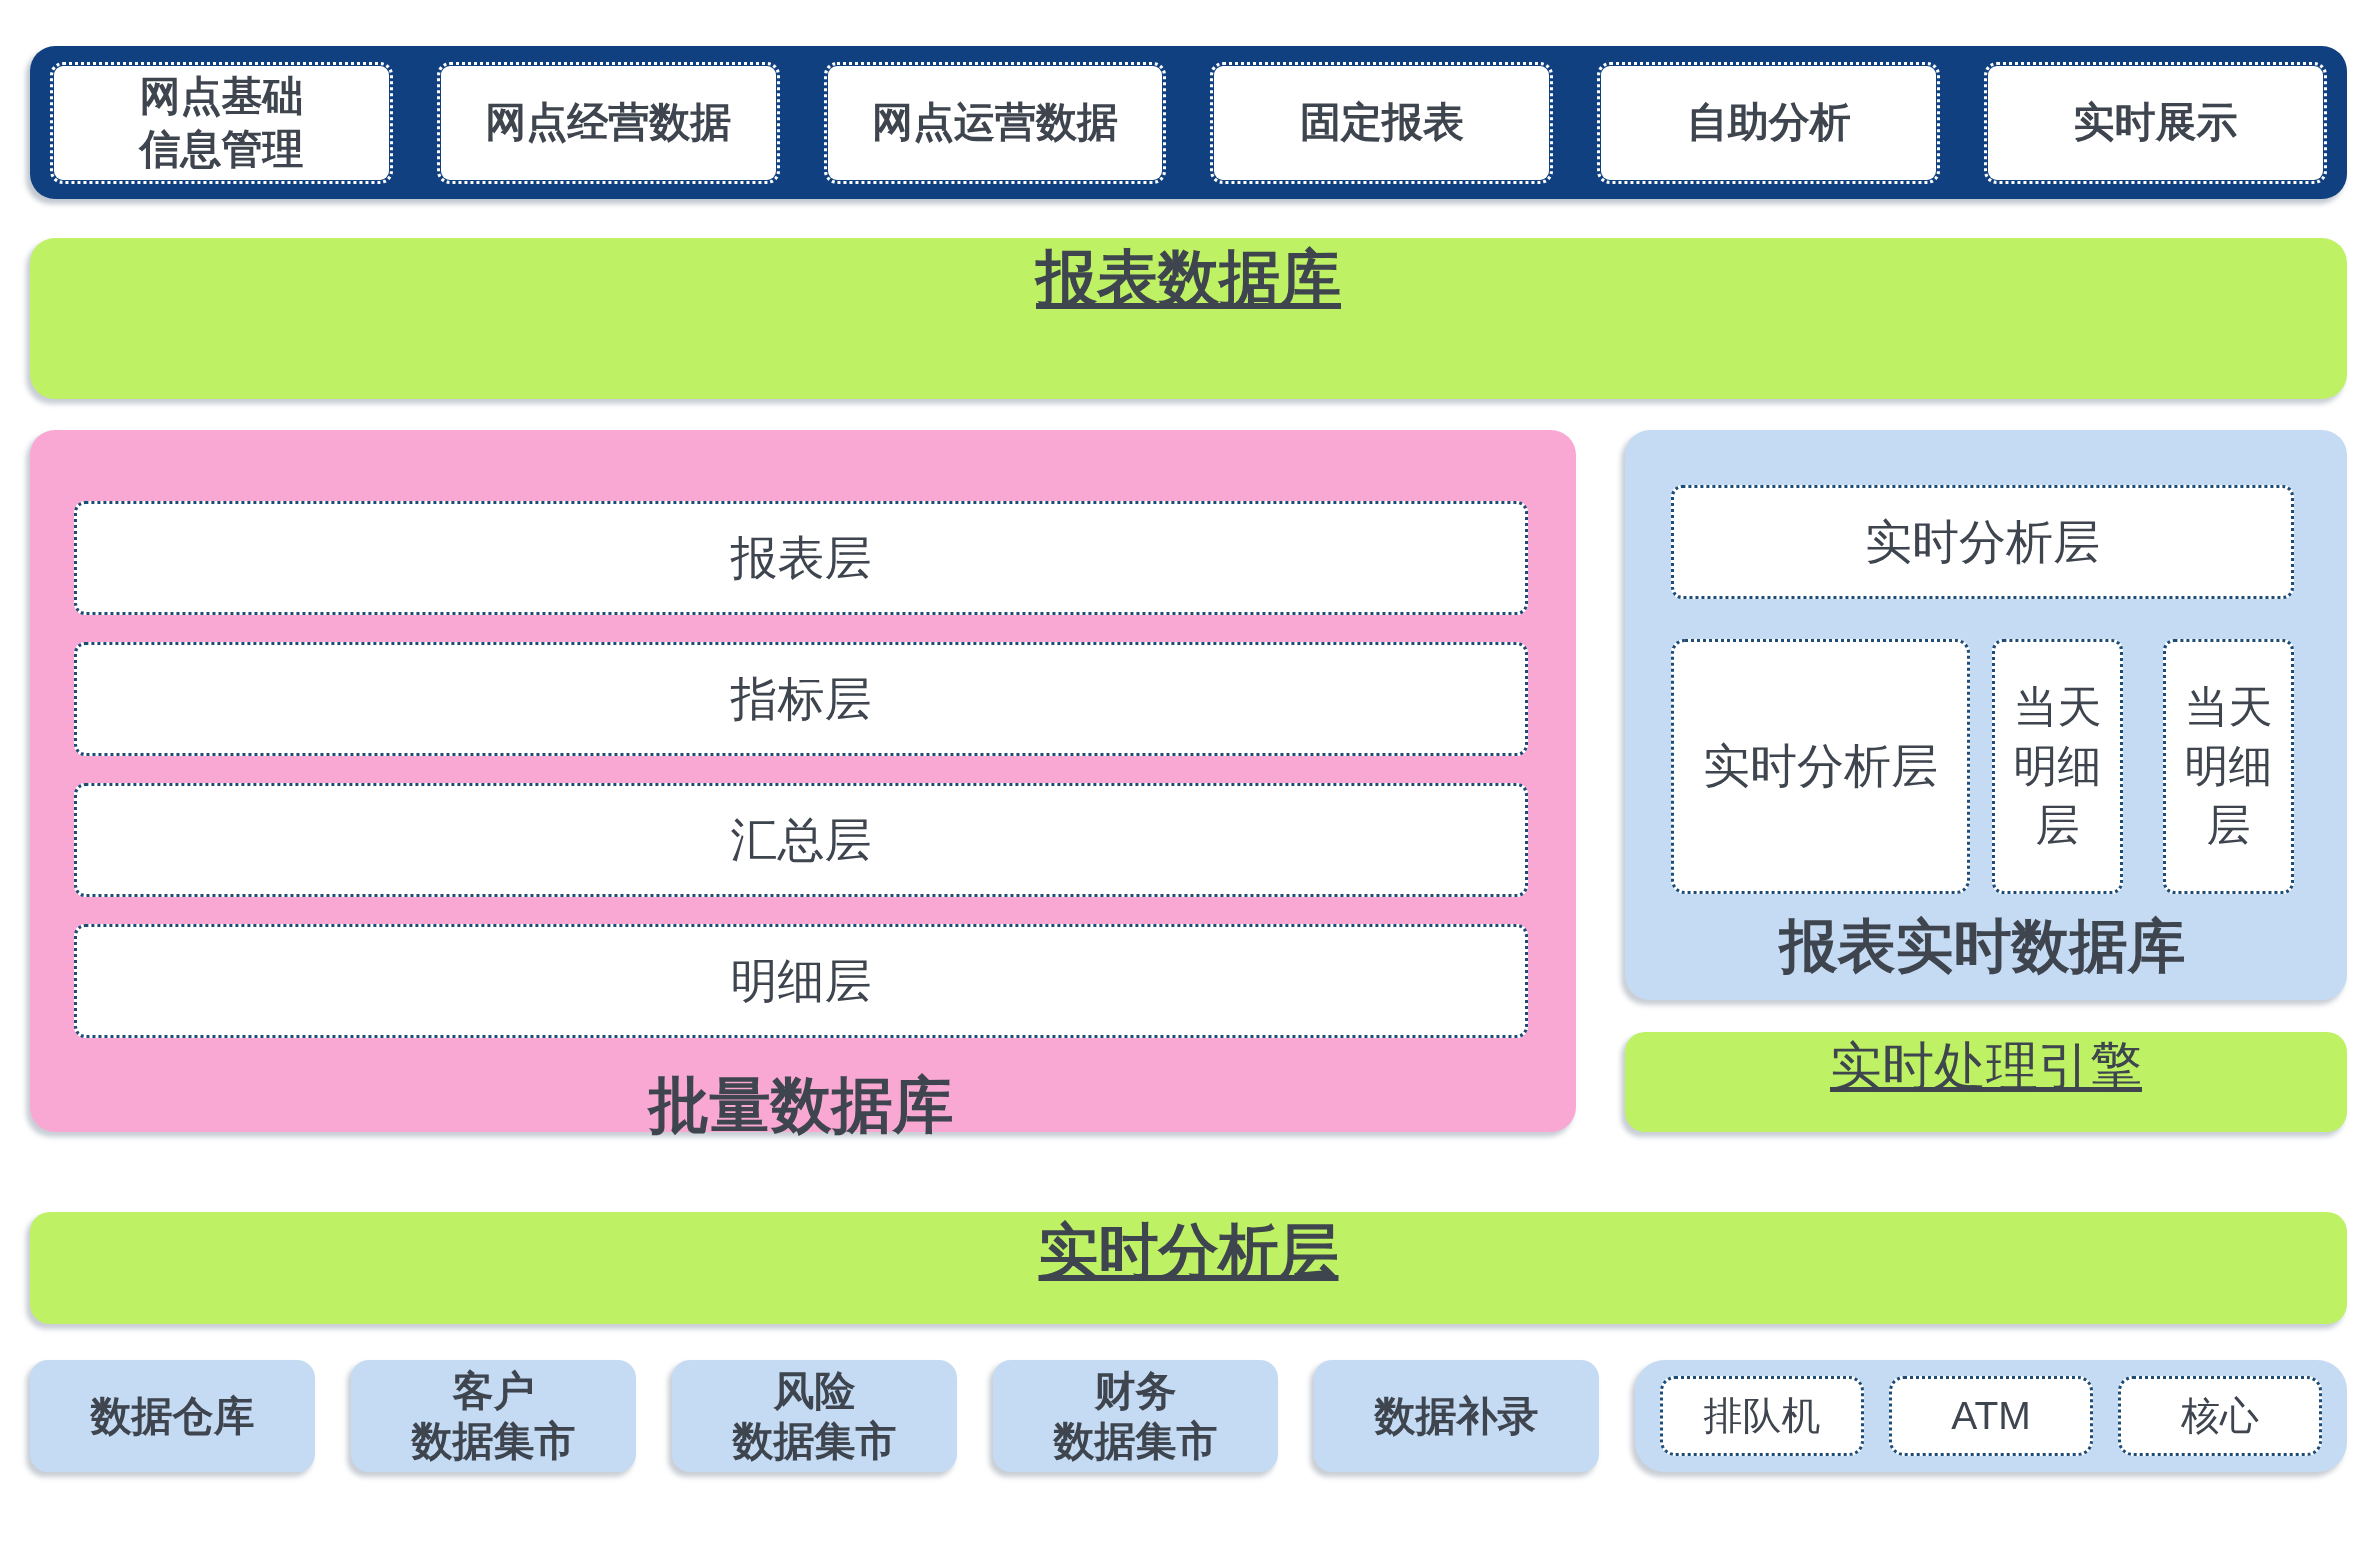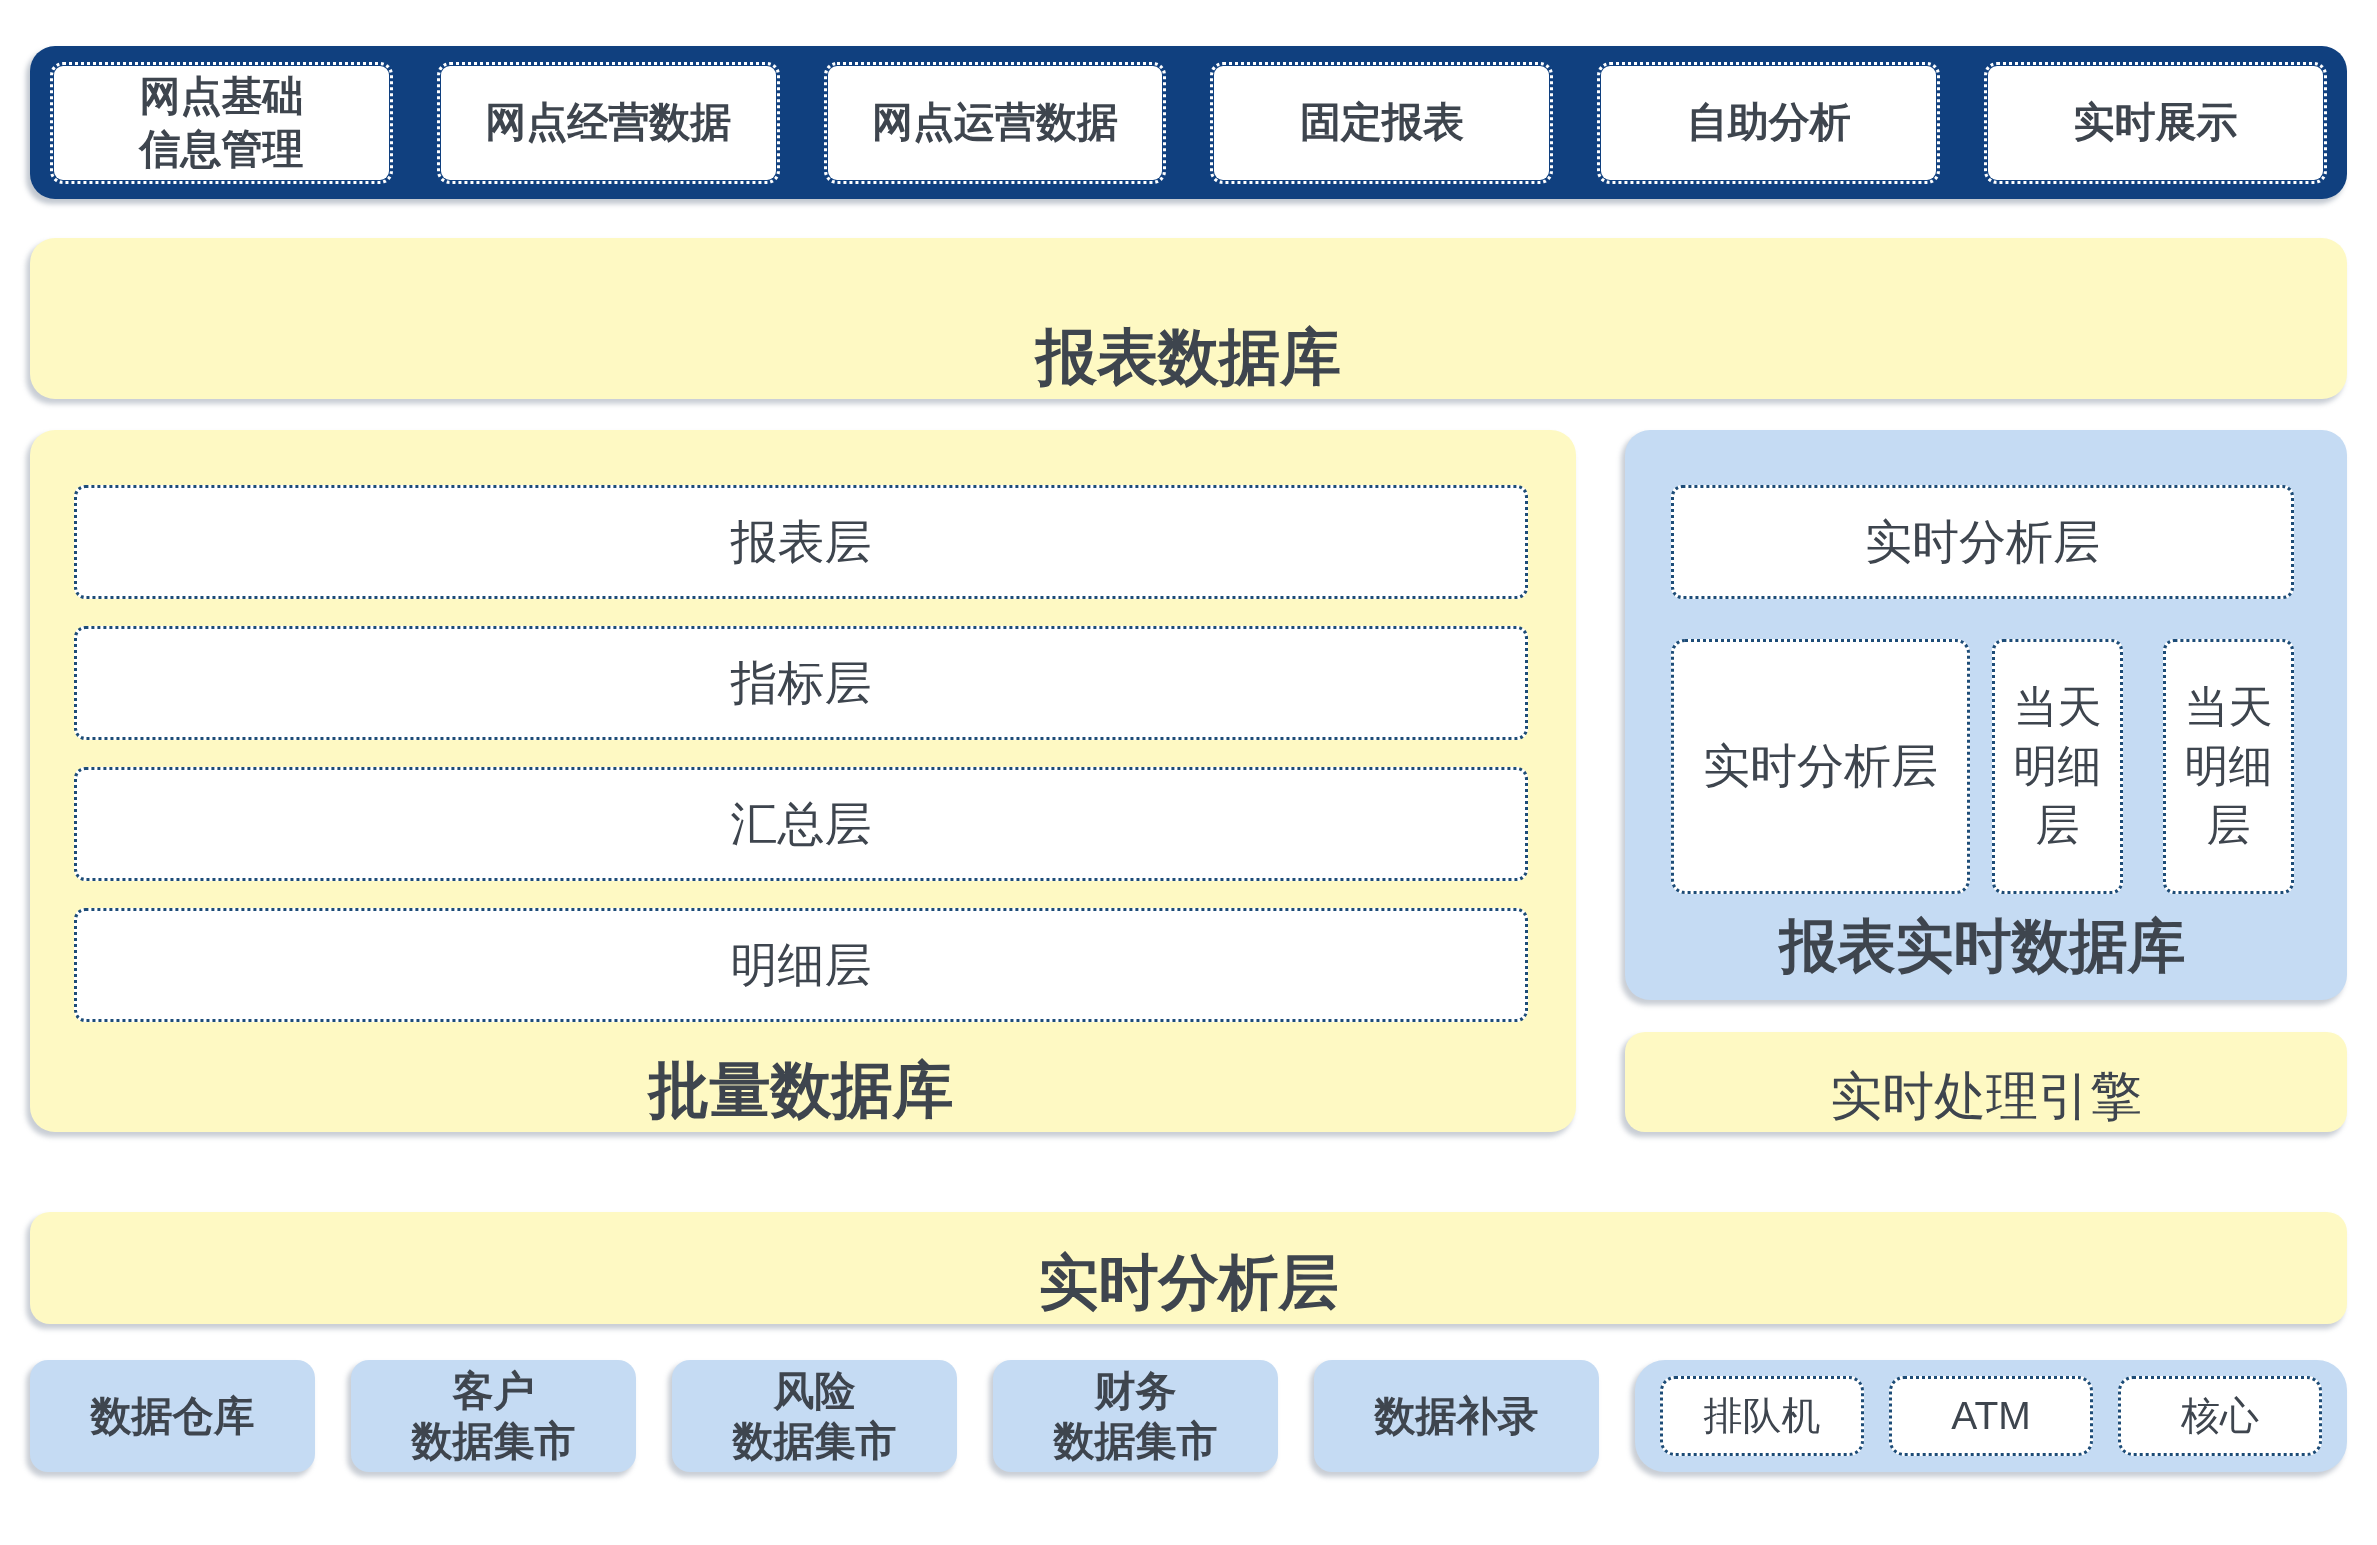--- a/index.html
+++ b/index.html
@@ -48,28 +48,29 @@
     justify-content: center;
     text-align: center;
     font-size: 41px;
     font-weight: 700;
     line-height: 1.27;
     white-space: pre-line;
   }
   
   .bluebar {
     box-sizing: border-box;
-    background: #fef9c3;
+    background: #bef264;
     border-radius: 25px;
     display: flex;
-    align-items: flex-end;
+    align-items: flex-start;
     justify-content: center;
     box-shadow: -3.2px 4.4px 5.7px rgba(120, 132, 150, 0.40);
     font-weight: 700;
     font-size: 61px;
+    text-decoration: underline;
   }
   .bar-reportdb {
     flex: 0 0 161px;
     height: 161px;
     margin-bottom: 31px;
   }
   .bar-exchange {
     flex: 0 0 112px;
     height: 112px;
     border-radius: 20px;
@@ -80,23 +81,23 @@
   .middle {
     flex: 0 0 702px;
     height: 702px;
     display: flex;
     gap: 49px;
     margin-bottom: 80px;
   }
   .batch {
     box-sizing: border-box;
     flex: 0 0 1546px;
-    background: #fef9c3;
+    background: #f9a8d4;
     border-radius: 25px;
-    padding: 55px 48px 0 44px;
+    padding: 71px 48px 0 44px;
     display: flex;
     flex-direction: column;
     box-shadow: -3.2px 4.4px 5.7px rgba(120, 132, 150, 0.40);
   }
   .layerbox {
     box-sizing: border-box;
     background: #ffffff;
     border: 3.2px dotted #1d4c77;
     border-radius: 11.4px;
     display: flex;

